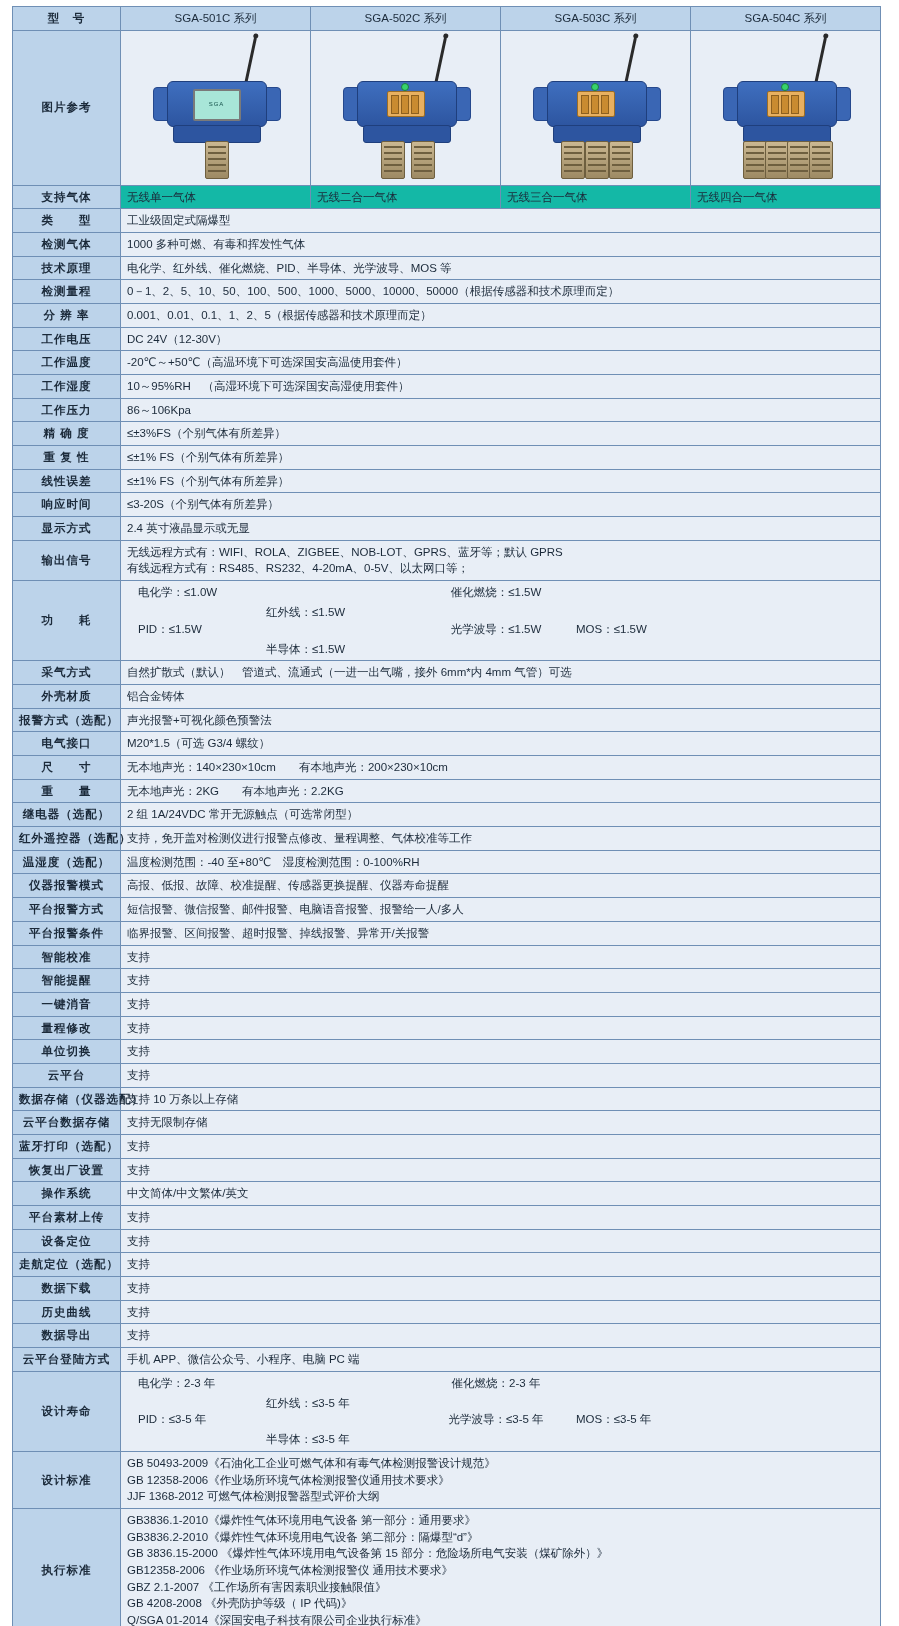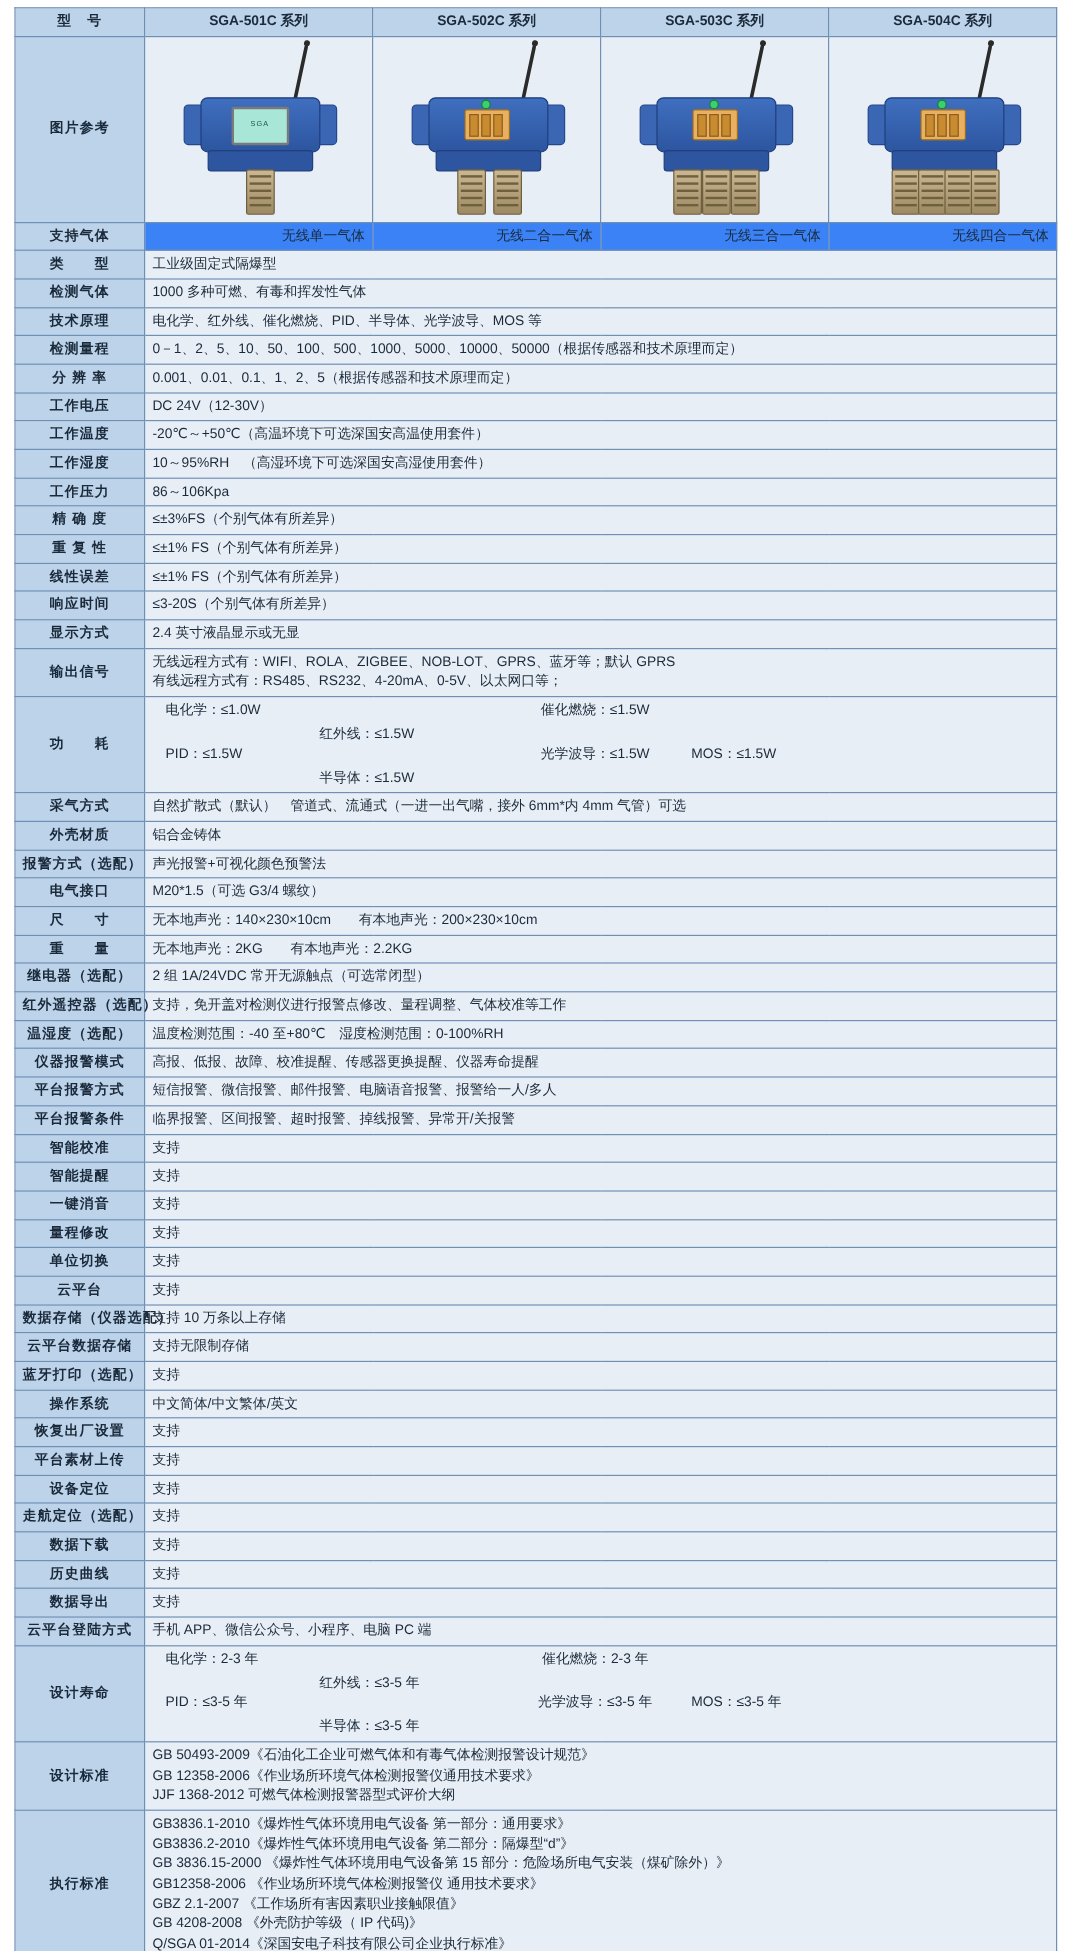--- a/index.html
+++ b/index.html
@@ -2,23 +2,23 @@
 <html><head>
 <meta charset="utf-8">
 <style>
   html,body{margin:0;padding:0;background:#fff;}
   body{font-family:"Liberation Sans","DejaVu Sans",sans-serif;}
   #page{width:899px;margin:0;}
   table{border-collapse:collapse;width:868px;margin:6px 0 0 12px;table-layout:fixed;}
   td{border:1px solid #6f8fb5;font-size:11.5px;color:#1b2a3a;padding:3px 6px;vertical-align:middle;line-height:1.45;}
   td.label{background:#bcd3ea;text-align:center;font-weight:bold;width:108px;letter-spacing:1px;white-space:nowrap;}
   td.value{background:#e8eef6;text-align:left;}
-  td.head{background:#bcd3ea;text-align:center;font-weight:bold;}
+  td.head{background:#bcd3ea;text-align:center;font-weight:normal;}
   td.imgcell{background:#e8eef6;text-align:center;padding:2px;}
-  td.gascell{background:#3b82f6;text-align:right;}
+  td.gascell{background:#14b8a6;text-align:left;}
   .cols{display:flex;flex-wrap:wrap;padding-left:11px;}
   .c1{flex:0 0 128px;}
   .c2{flex:0 0 150px;margin-top:20px;}
   .c3{flex:0 0 160px;text-align:center;}
   .c4{flex:0 0 150px;}
   .line{display:block;}
   
   .dev{position:relative;width:170px;height:150px;margin:0 auto;}
   .ant{position:absolute;width:3px;height:48px;background:#2a2a2a;border-radius:2px;transform:rotate(12deg);left:118px;top:4px;}
   .ant:after{content:"";position:absolute;left:-1px;top:-4px;width:5px;height:5px;background:#2a2a2a;border-radius:50%;}
@@ -294,26 +294,26 @@
         </tr>
     <tr>
           <td class="label">云平台数据存储</td>
           <td class="value" colspan="4">支持无限制存储</td>
         </tr>
     <tr>
           <td class="label">蓝牙打印（选配）</td>
           <td class="value" colspan="4">支持</td>
         </tr>
     <tr>
+          <td class="label">恢复出厂设置</td>
+          <td class="value" colspan="4">支持</td>
+        </tr>
+    <tr>
           <td class="label">操作系统</td>
           <td class="value" colspan="4">中文简体/中文繁体/英文</td>
-        </tr>
-    <tr>
-          <td class="label">恢复出厂设置</td>
-          <td class="value" colspan="4">支持</td>
         </tr>
     <tr>
           <td class="label">平台素材上传</td>
           <td class="value" colspan="4">支持</td>
         </tr>
     <tr>
           <td class="label">设备定位</td>
           <td class="value" colspan="4">支持</td>
         </tr>
     <tr>

